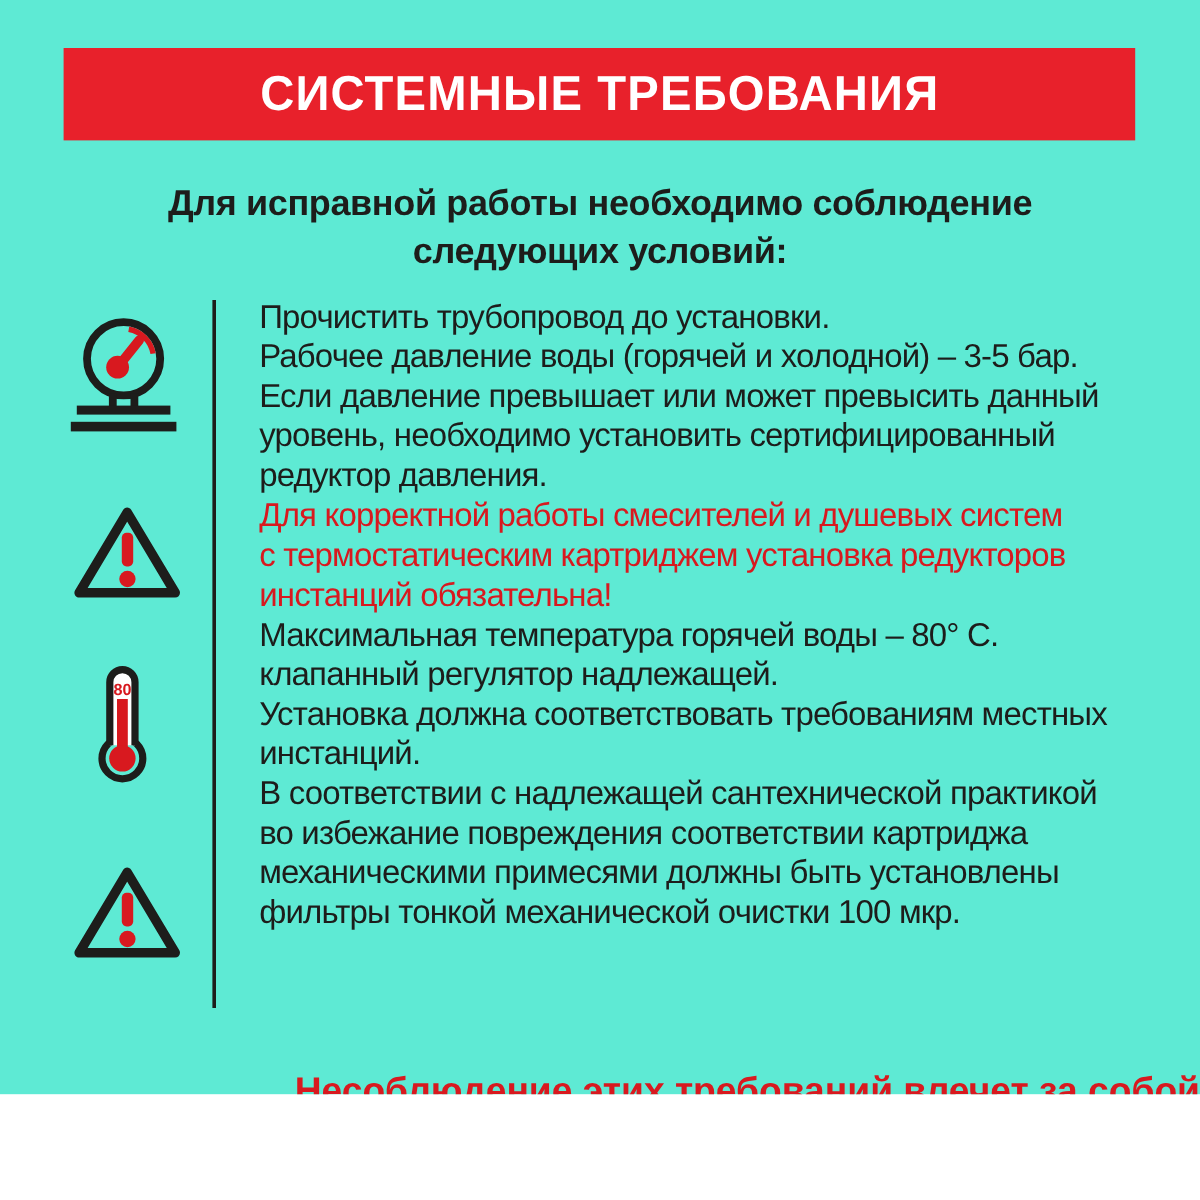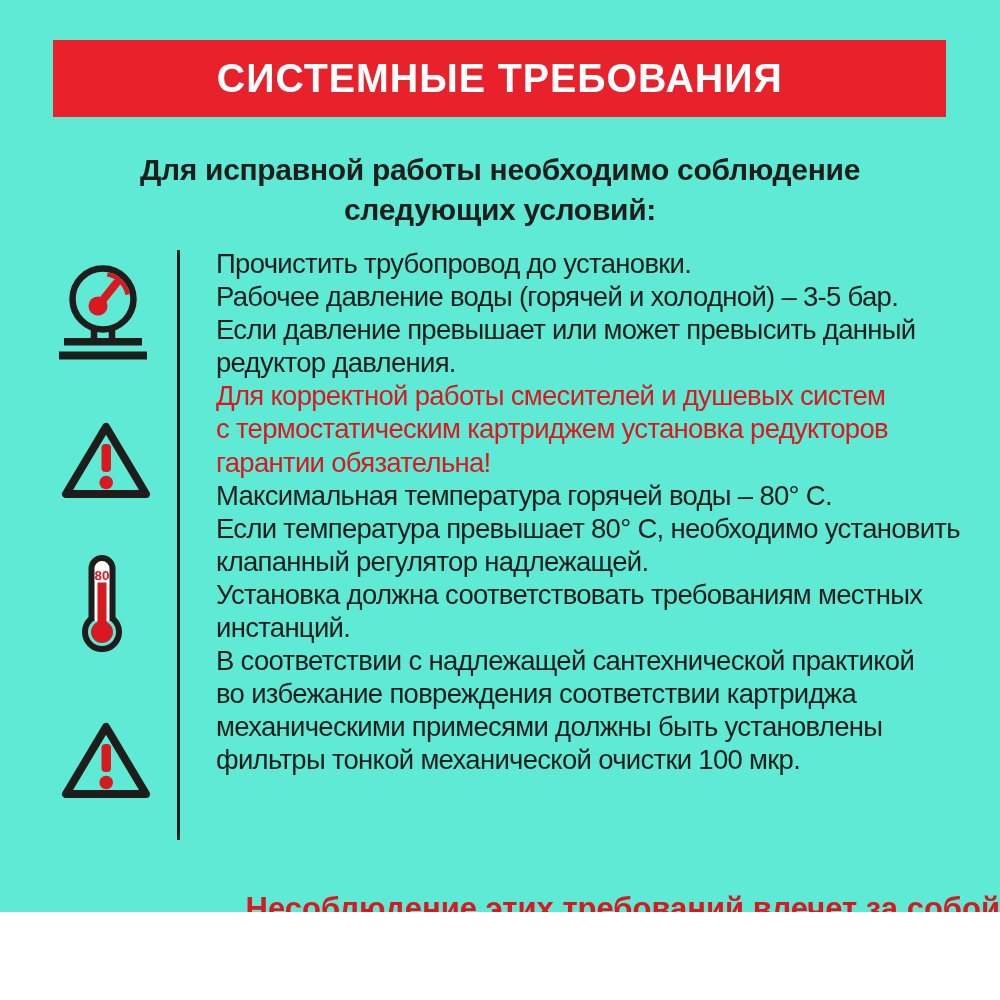--- a/index.html
+++ b/index.html
@@ -91,26 +91,26 @@
     <rect x="46.5" y="26" width="9.5" height="28" rx="4" fill="#d8191f"></rect>
     <circle cx="51.2" cy="64.5" r="6.8" fill="#d8191f"></circle>
   </svg>
 
   <div class="divider"></div>
 
   <div class="req" id="req-lines">
       <div class="req-line">Прочистить трубопровод до установки.</div>
       <div class="req-line">Рабочее давление воды (горячей и холодной) – 3-5 бар.</div>
       <div class="req-line">Если давление превышает или может превысить данный</div>
+      <div class="req-line">уровень, необходимо установить сертифицированный</div>
       <div class="req-line">редуктор давления.</div>
       <div class="req-line red">Для корректной работы смесителей и душевых систем</div>
       <div class="req-line red">с термостатическим картриджем установка редукторов</div>
-      <div class="req-line red">гарантии обязательна!</div>
+      <div class="req-line red">инстанций обязательна!</div>
       <div class="req-line">Максимальная температура горячей воды – 80° C.</div>
-      <div class="req-line">Если температура превышает 80° C, необходимо установить</div>
       <div class="req-line">клапанный регулятор надлежащей.</div>
       <div class="req-line">Установка должна соответствовать требованиям местных</div>
       <div class="req-line">инстанций.</div>
       <div class="req-line">В соответствии с надлежащей сантехнической практикой</div>
       <div class="req-line">во избежание повреждения соответствии картриджа</div>
       <div class="req-line">механическими примесями должны быть установлены</div>
       <div class="req-line">фильтры тонкой механической очистки 100 мкр.</div>
     </div>
 
   <p class="footer">

